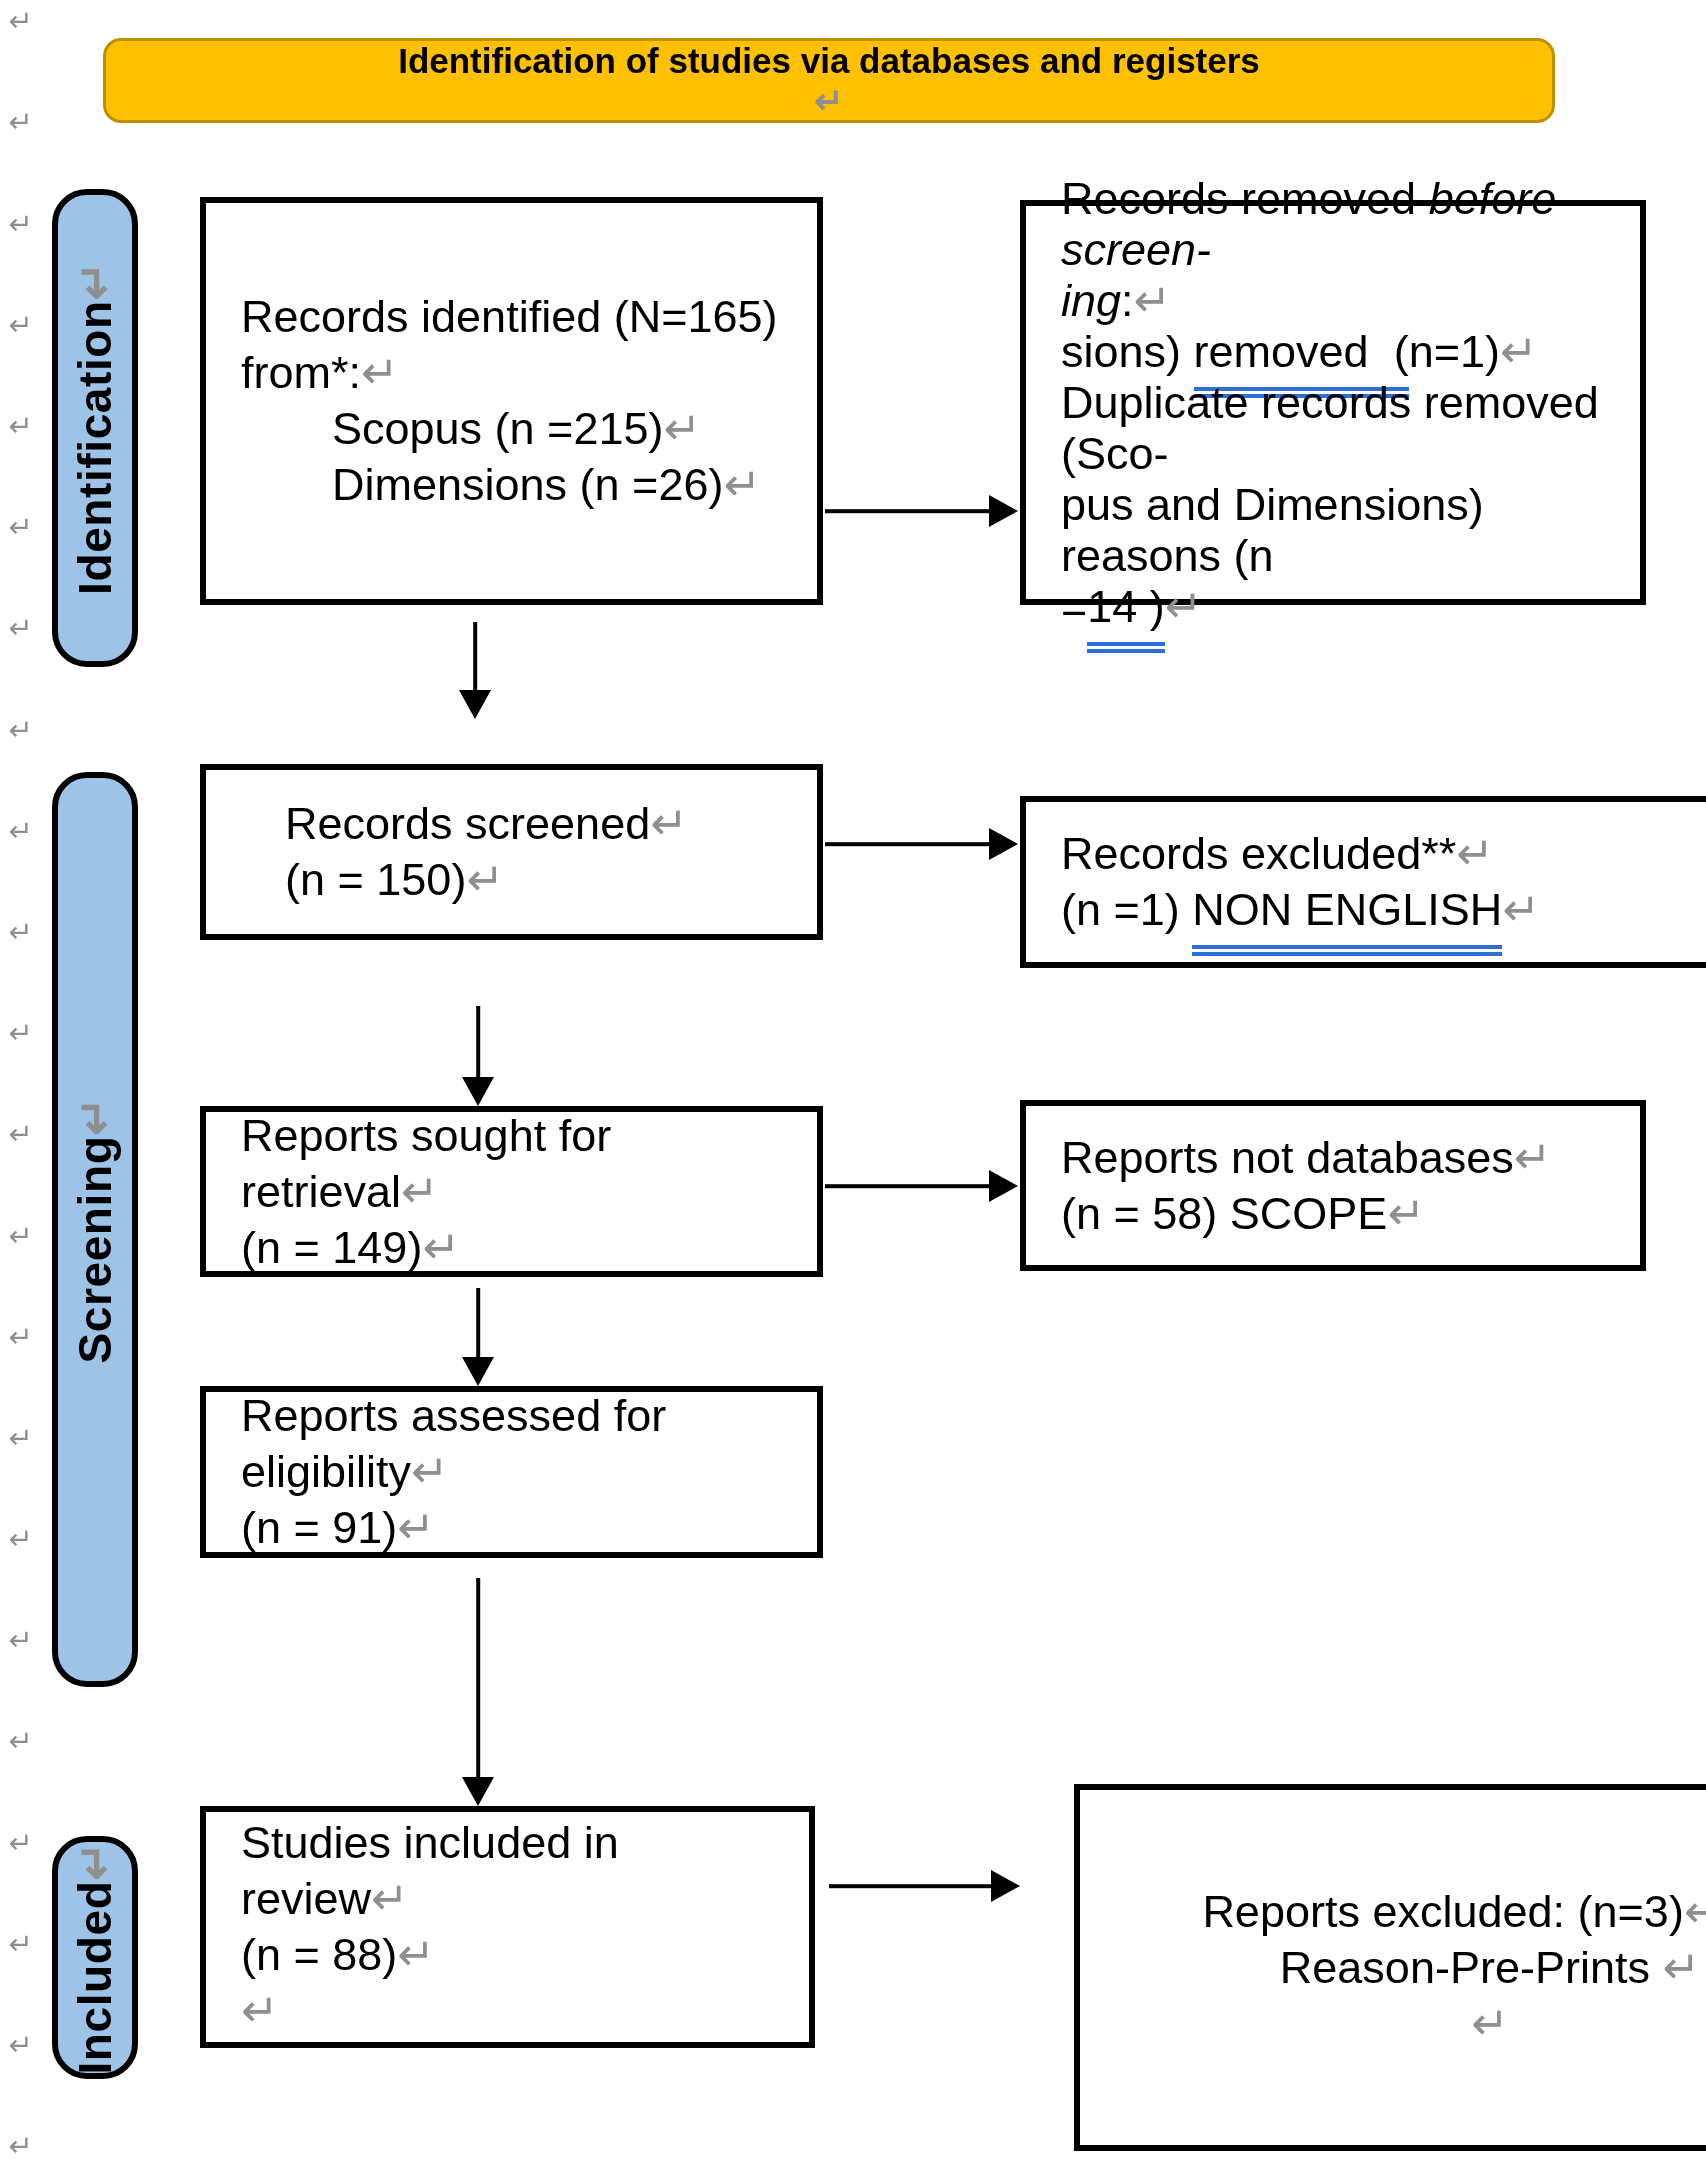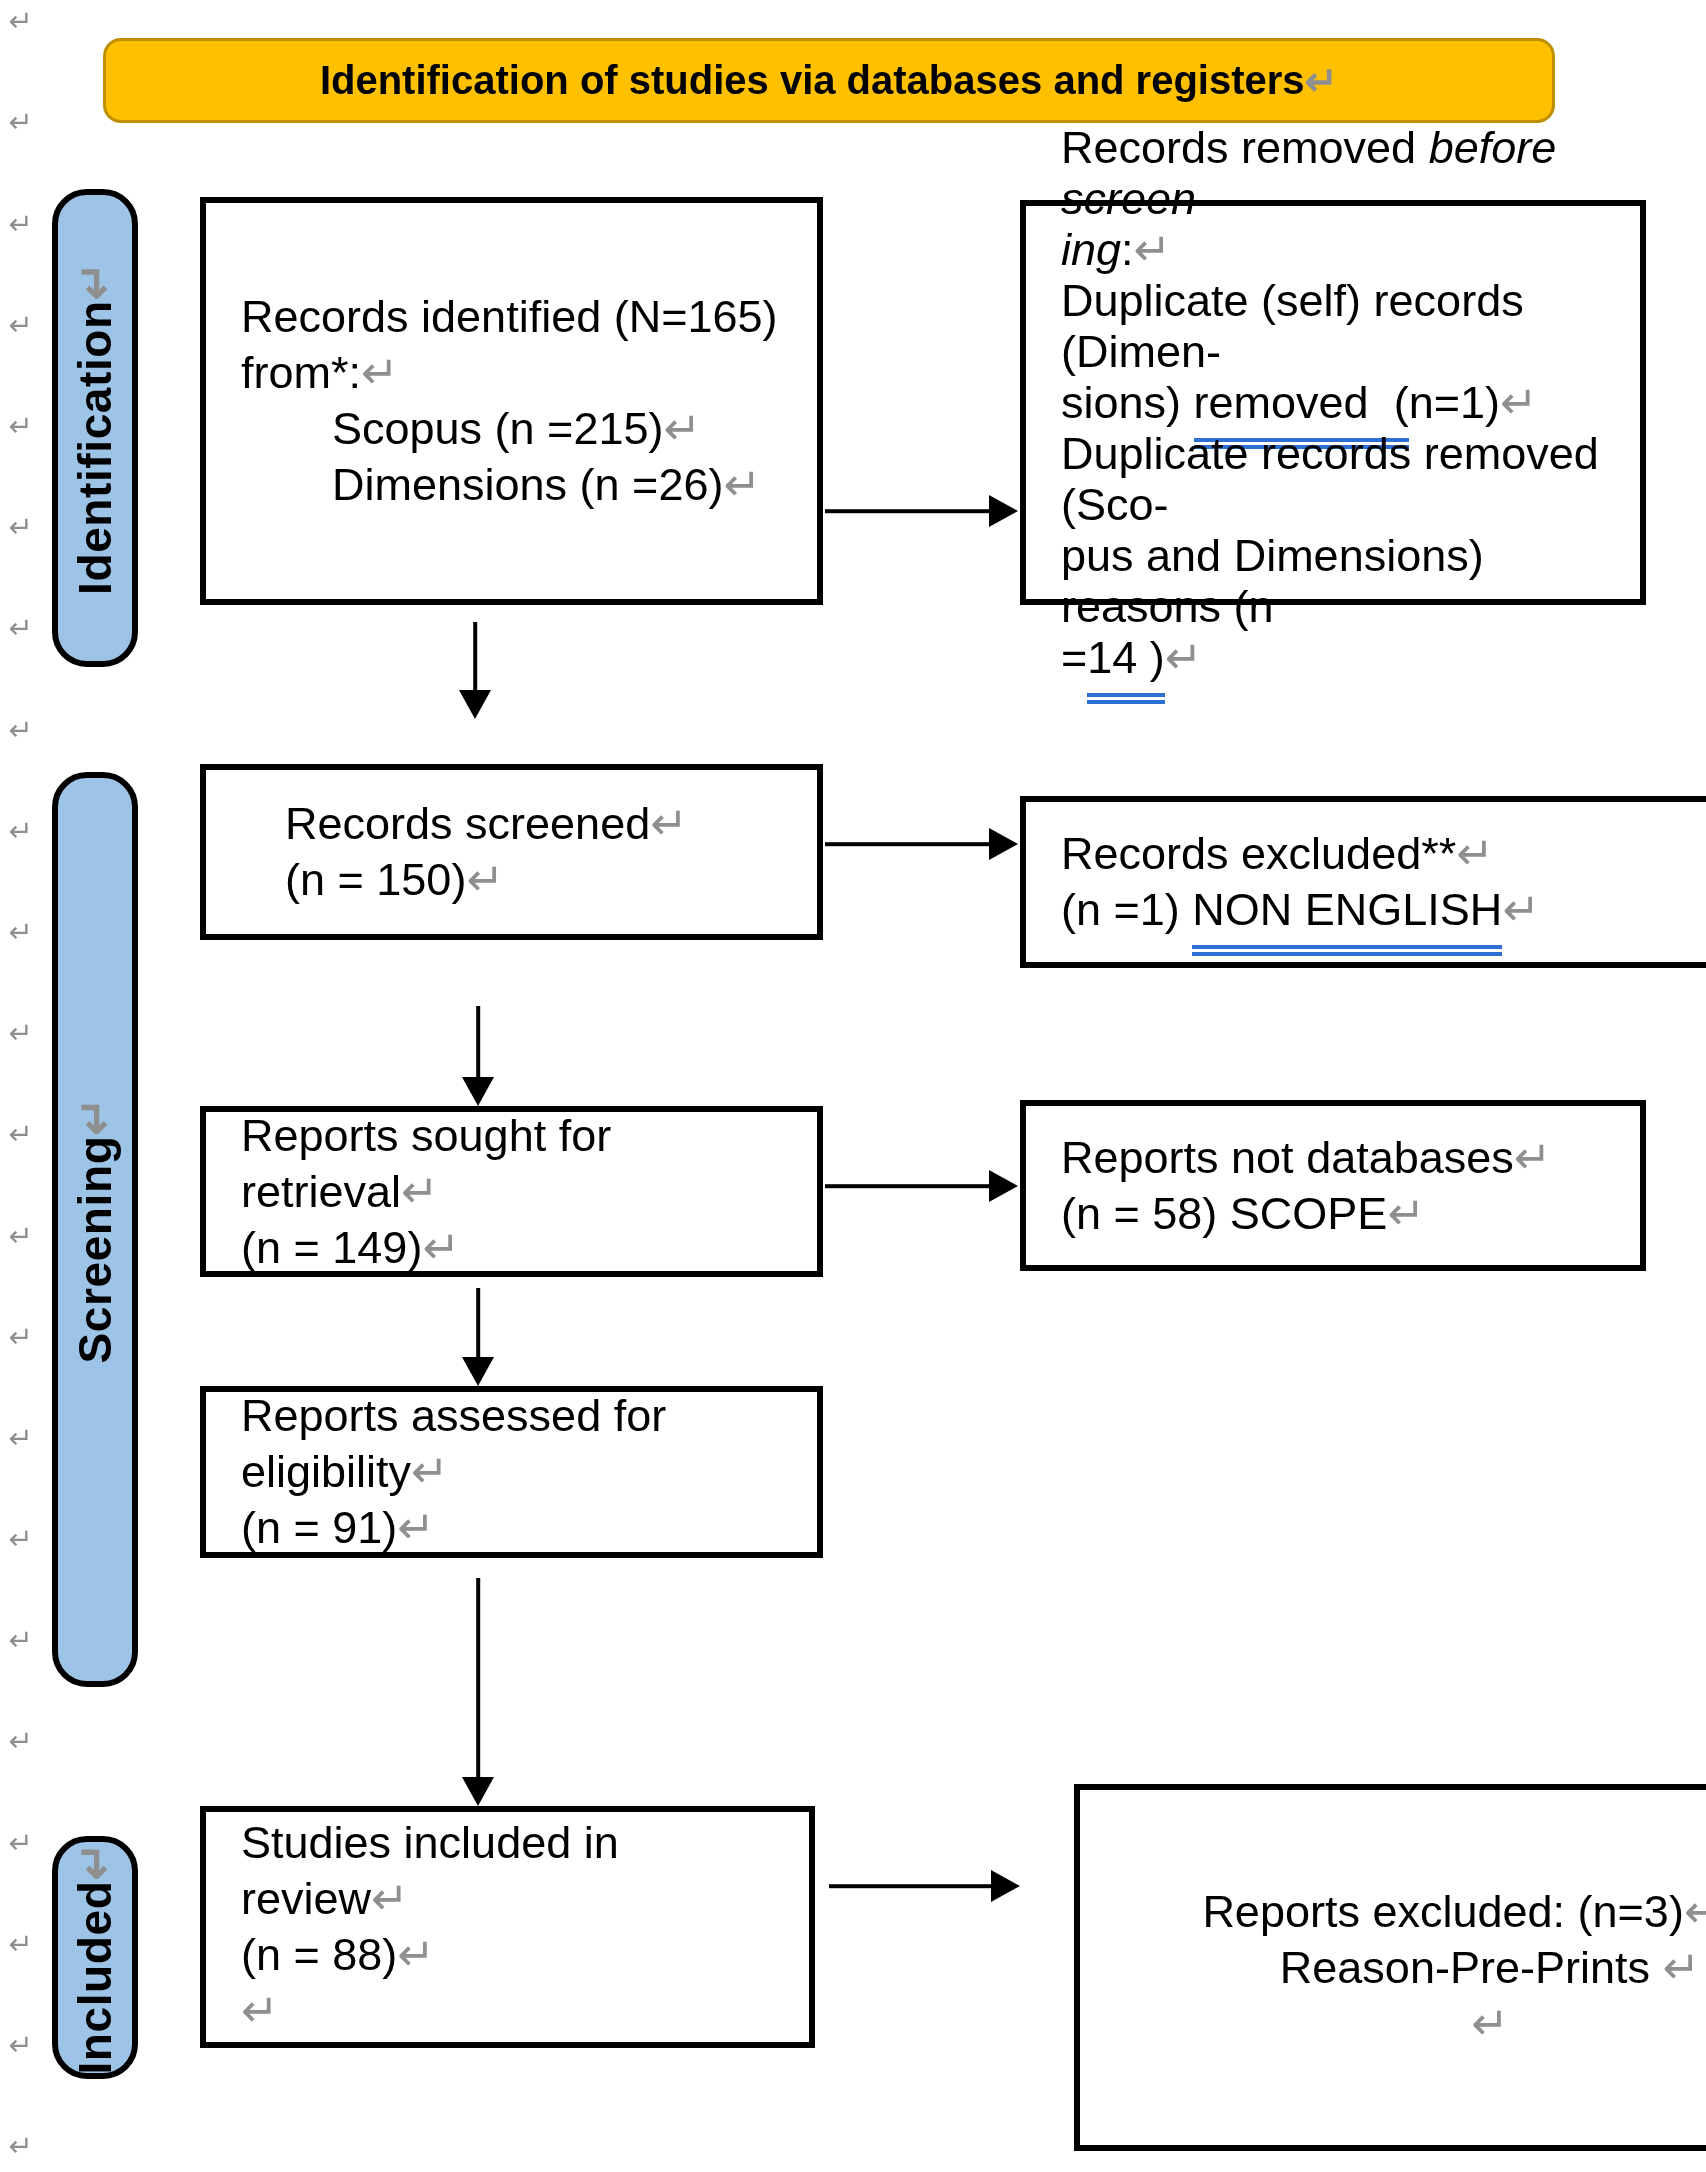--- a/index.html
+++ b/index.html
@@ -11,21 +11,21 @@
   .rail{
     position:absolute;left:8.5px;top:7.3px;height:2154px;width:49px;
     display:flex;flex-direction:column;justify-content:space-between;align-items:flex-start;
   }
   .rail .mark{font-size:29px;color:#8F8F8F;line-height:1;}
   
   .banner{
     position:absolute;left:103px;top:38px;width:1452px;height:85px;
     background:#FFC000;border:3.6px solid #BF8F00;border-radius:18px;box-sizing:border-box;
     display:flex;align-items:center;justify-content:center;
-    font-weight:bold;font-size:40px;
+    font-weight:bold;font-size:35px;flex-direction:column;
   }
   
   .pill{
     position:absolute;left:52px;width:86px;background:#9DC3E6;
     border:6px solid #000;border-radius:35px;box-sizing:border-box;
   }
   .pill-label{
     position:absolute;top:50%;left:50%;
     transform:translate(-50%,-50%) rotate(-90deg);
     white-space:nowrap;font-weight:bold;font-size:46px;letter-spacing:0.6px;
@@ -119,21 +119,20 @@
   <div class="fbox" id="box-identified">
     <div class="bline"><span>Records identified (N=165) </span></div>
     <div class="bline"><span>from*:</span><span class="pilcrow">↵</span></div>
     <div class="bline ind"><span>Scopus (n =215)</span><span class="pilcrow">↵</span></div>
     <div class="bline ind"><span>Dimensions (n =26)</span><span class="pilcrow">↵</span></div>
   </div>
 
   <div class="fbox" id="box-removed">
     <div class="bline tight"><span>Records removed </span><i>before screen-</i></div>
     <div class="bline tight"><i>ing</i><span>:</span><span class="pilcrow">↵</span></div>
-    <div class="bline tight"><span>Duplicate (self) records (Dimen-</span></div>
     <div class="bline tight"><span>sions) </span><span class="u2">removed  (</span><span>n=1)</span><span class="pilcrow">↵</span></div>
     <div class="bline tight"><span>Duplicate records removed (Sco-</span></div>
     <div class="bline tight"><span>pus and Dimensions) reasons (n </span></div>
     <div class="bline tight"><span>=</span><span class="u2">14 )</span><span class="pilcrow">↵</span></div>
   </div>
 
   <div class="fbox" id="box-screened">
     <div class="bline"><span>Records screened</span><span class="pilcrow">↵</span></div>
     <div class="bline"><span>(n = 150)</span><span class="pilcrow">↵</span></div>
   </div>

